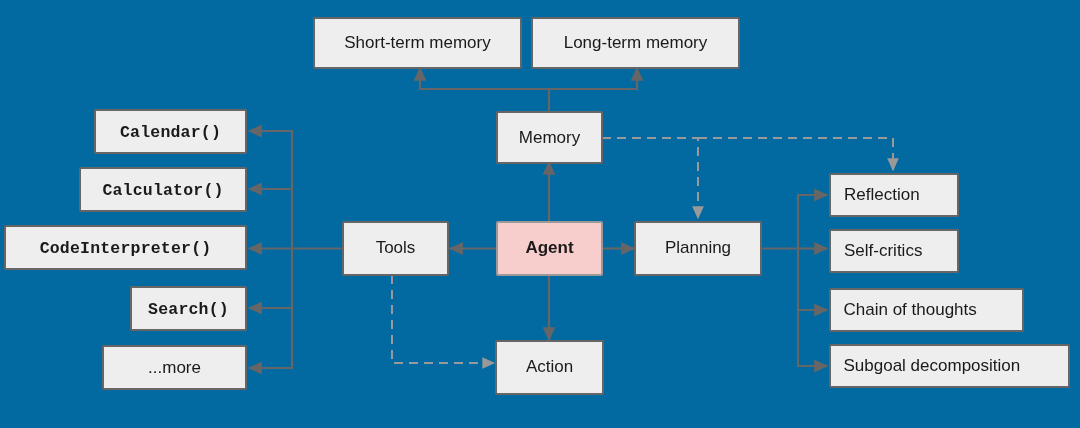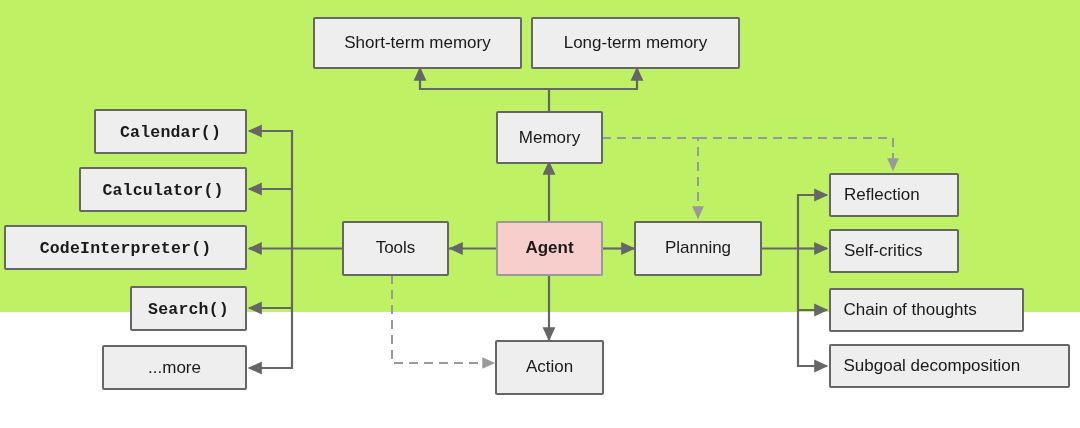--- a/index.html
+++ b/index.html
@@ -9,22 +9,22 @@
   }
   body {
     width: 1080px;
     height: 428px;
     font-family: "Liberation Sans", sans-serif;
     overflow: hidden;
   }
   #diagram-root {
     position: relative;
     width: 1080px;
-    height: 312px;
-    background: #bef264;
+    height: 428px;
+    background: #0369a1;
   }
   svg.diagram {
     display: block;
     width: 1080px;
     height: 428px;
   }
   .node-rect {
     fill: #eeeeee;
     stroke: #666666;
     stroke-width: 2;

